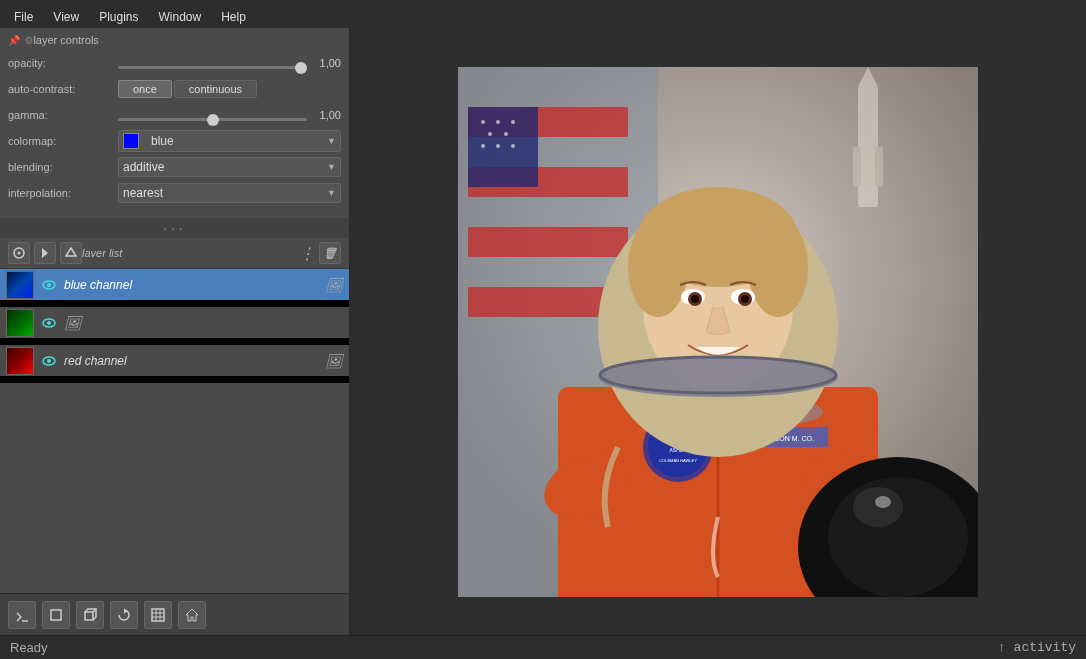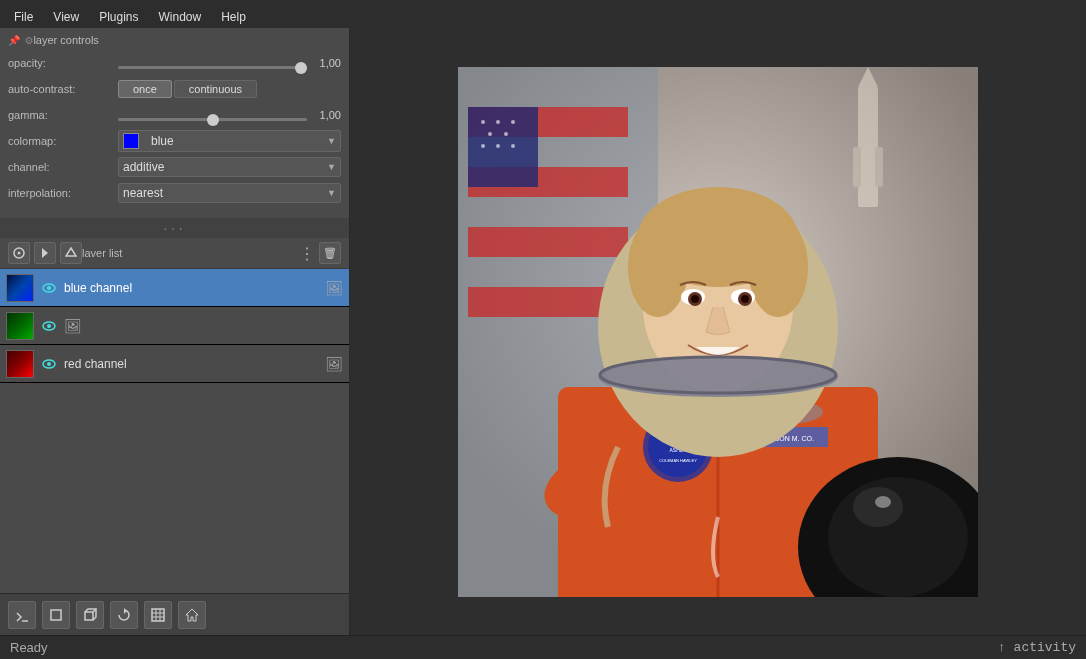--- a/index.html
+++ b/index.html
@@ -196,20 +196,21 @@
       letter-spacing: 3px;
       font-size: 14px;
     }
 
     
     .layer-list {
       background: #4a4a4a;
       flex: 1;
       display: flex;
       flex-direction: column;
+      font-style: italic;
     }
     .layer-list-header {
       display: flex;
       align-items: center;
       justify-content: space-between;
       padding: 4px 8px;
       border-bottom: 1px solid #3a3a3a;
     }
     .layer-toolbar {
       display: flex;
@@ -233,21 +234,21 @@
       background: #555;
       border: 1px solid #666;
       margin-left: auto;
     }
     .layer-row {
       display: flex;
       align-items: center;
       padding: 12px 6px;
       height: 38px;
       cursor: pointer;
-      border-bottom: 1px solid #000000;
+      border-bottom: 7px solid #000000;
     }
     .layer-row.selected { background: #4a7fbd; }
     .layer-thumbnail {
       width: 28px;
       height: 28px;
       flex-shrink: 0;
       margin-right: 6px;
       border: 1px solid #666;
     }
     .thumb-blue {
@@ -412,21 +413,21 @@
             <div class="dropdown-content">
               <div class="color-swatch"></div>
               <span>blue</span>
             </div>
             <span class="dropdown-arrow">▼</span>
           </div>
         </div>
       </div>
 
       <div class="control-row">
-        <div class="control-label">channel:</div>
+        <div class="control-label">blending:</div>
         <div class="control-content">
           <div class="dropdown">
             <span>additive</span>
             <span class="dropdown-arrow">▼</span>
           </div>
         </div>
       </div>
 
       <div class="control-row">
         <div class="control-label">interpolation:</div>

